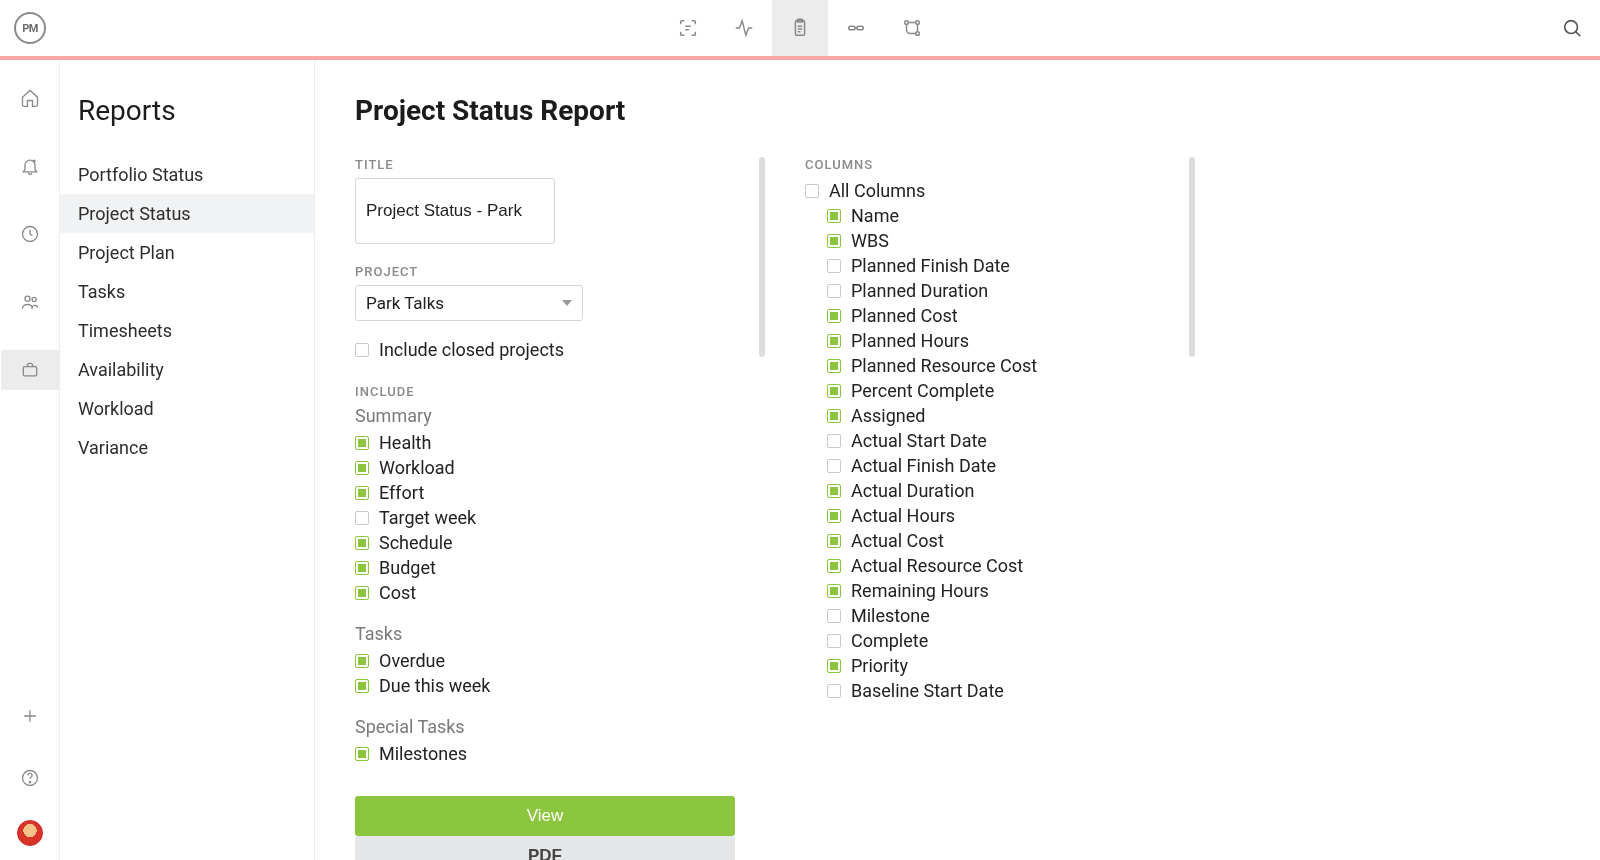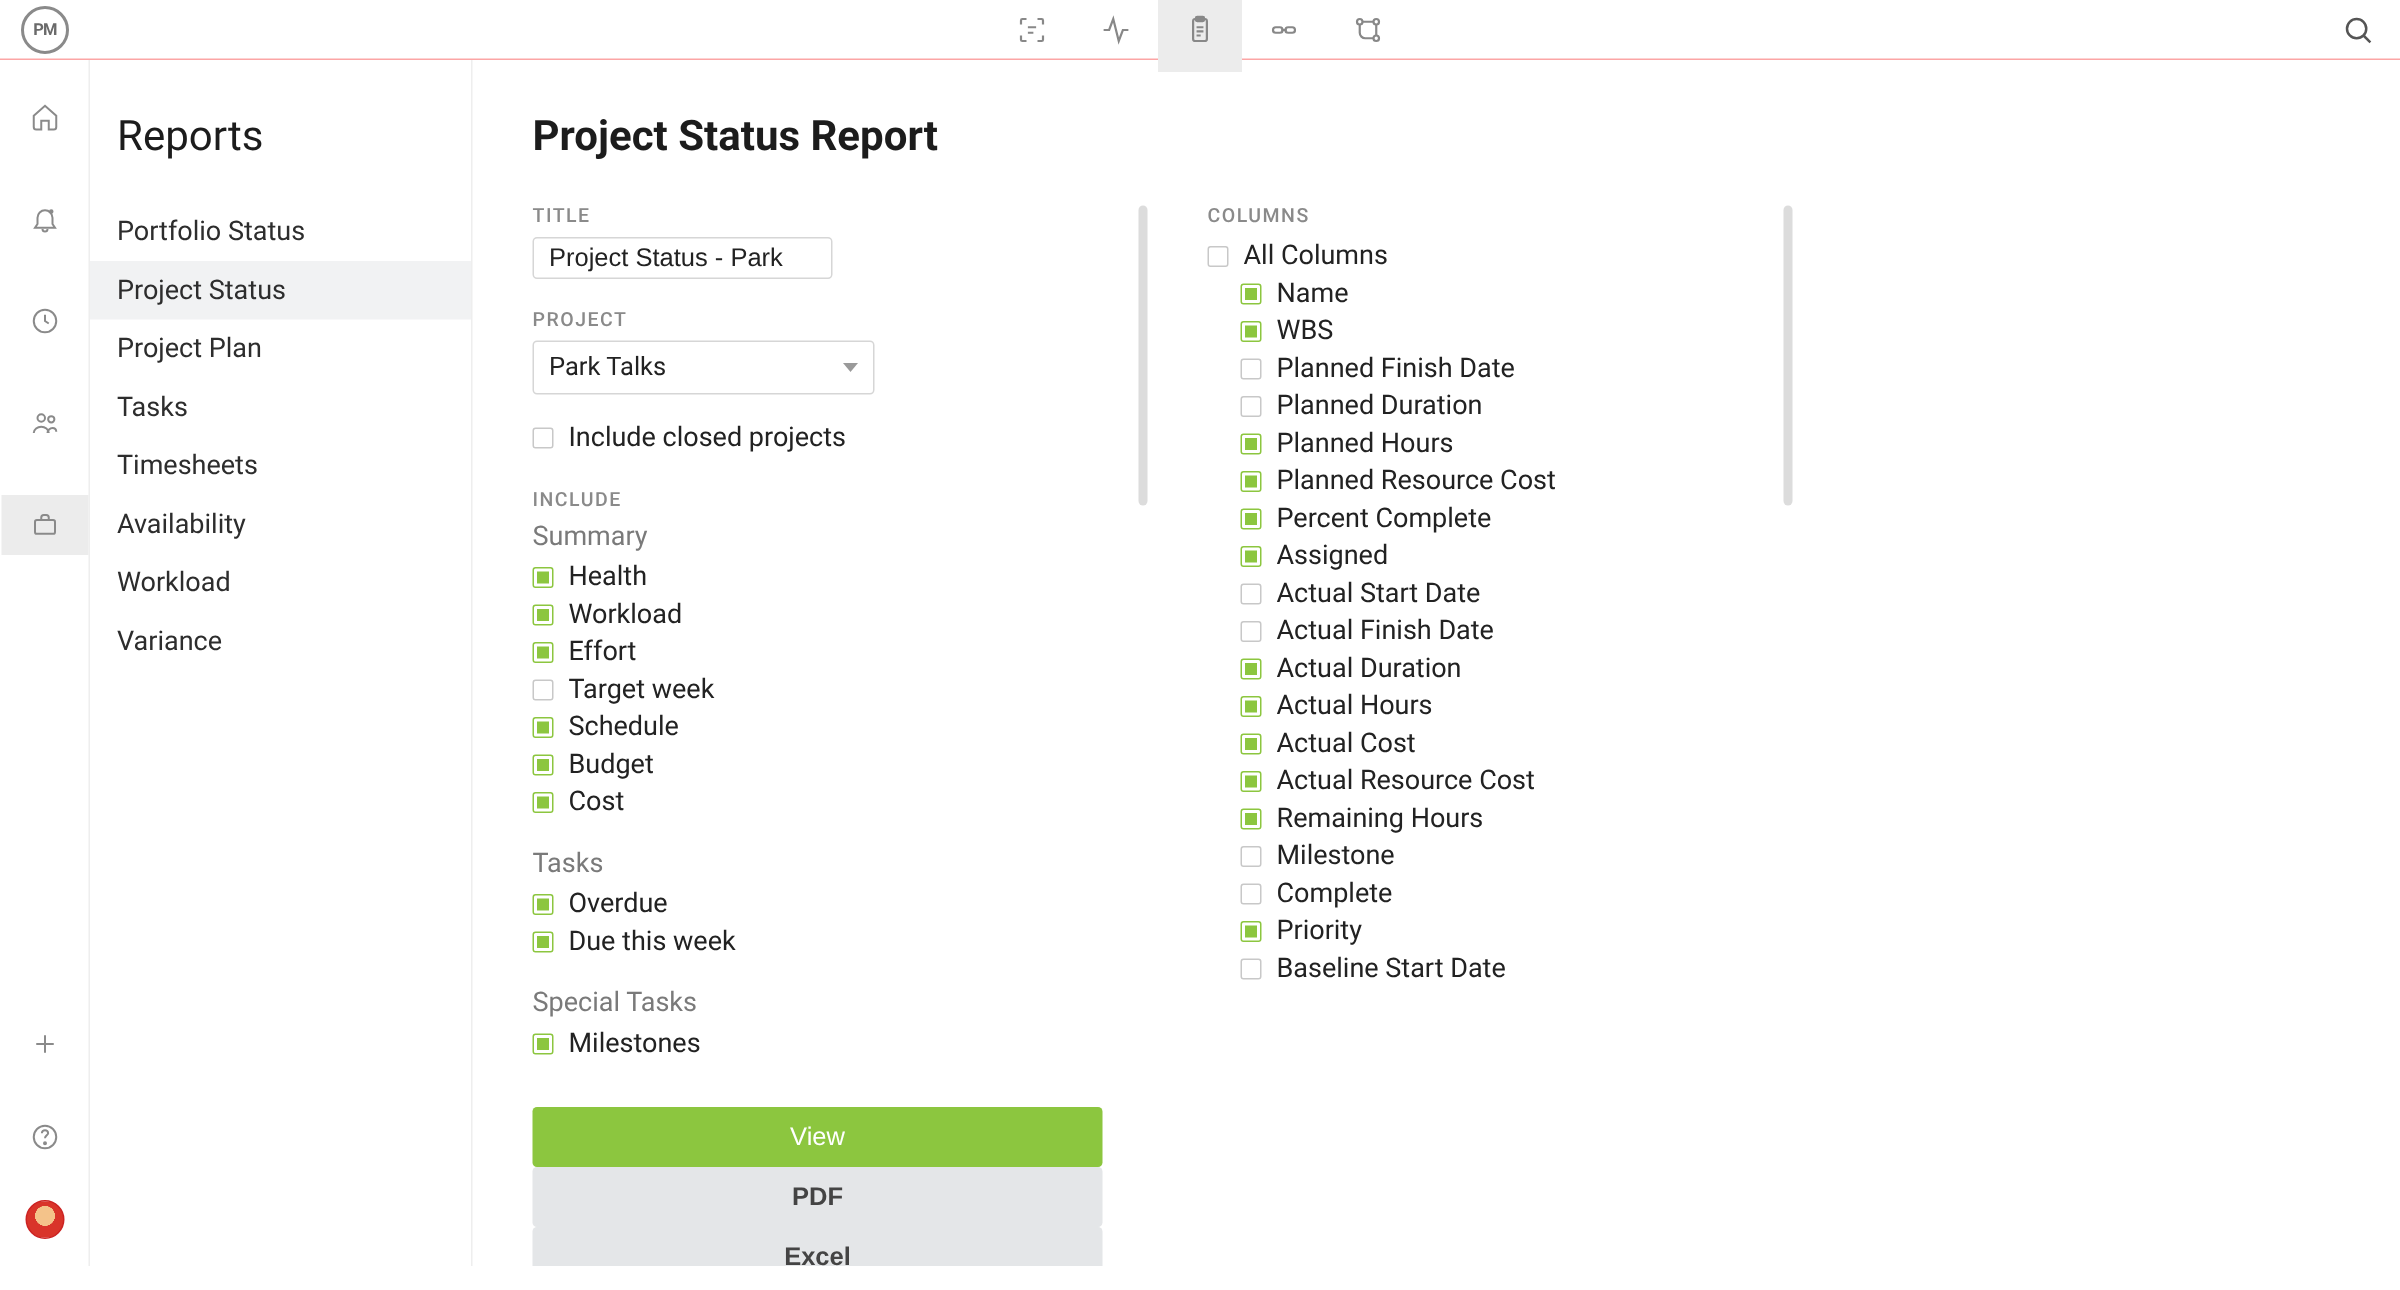--- a/index.html
+++ b/index.html
@@ -6,22 +6,22 @@
   body {
     font-family: -apple-system, BlinkMacSystemFont, "Segoe UI", Roboto, Arial, sans-serif;
     color: #1c1c1c;
     background: #fff;
     width: 1600px;
     height: 860px;
     overflow: hidden;
   }
   
   .topbar {
-    height: 40px;
-    border-bottom: 1px solid #fca5a5;
+    height: 60px;
+    border-bottom: 4px solid #fca5a5;
     display: flex;
     align-items: center;
   }
   .logo {
     width: 60px;
     display: flex;
     align-items: center;
     justify-content: center;
   }
   .logo-circle {
@@ -150,21 +150,21 @@
     font-size: 13px;
     letter-spacing: 1px;
     color: #8a8a8a;
     font-weight: 500;
     margin-bottom: 6px;
     text-transform: uppercase;
   }
   .text-input {
     border: 1px solid #d6d6d6;
     border-radius: 3px;
-    padding: 3px 10px;
+    padding: 22px 10px;
     font-size: 17px;
     color: #222;
     width: 200px;
     margin-bottom: 20px;
   }
   .select {
     border: 1px solid #d6d6d6;
     border-radius: 3px;
     padding: 7px 10px;
     font-size: 17px;
@@ -455,20 +455,24 @@
             <div class="check-row sub">
               <span class="box"></span>
               <span>Planned Finish Date</span>
             </div>
             <div class="check-row sub">
               <span class="box"></span>
               <span>Planned Duration</span>
             </div>
             <div class="check-row sub">
               <span class="box checked"></span>
+              <span>Planned Cost</span>
+            </div>
+            <div class="check-row sub">
+              <span class="box checked"></span>
               <span>Planned Hours</span>
             </div>
             <div class="check-row sub">
               <span class="box checked"></span>
               <span>Planned Resource Cost</span>
             </div>
             <div class="check-row sub">
               <span class="box checked"></span>
               <span>Percent Complete</span>
             </div>

